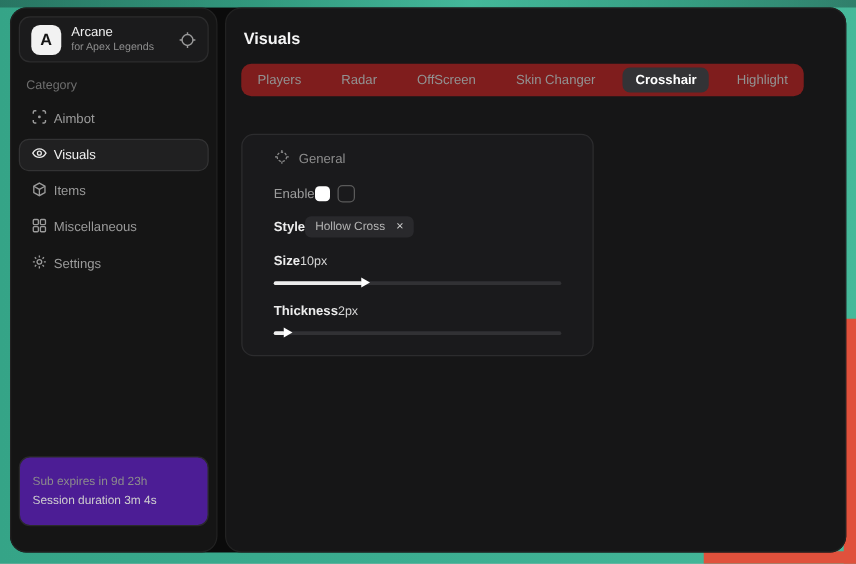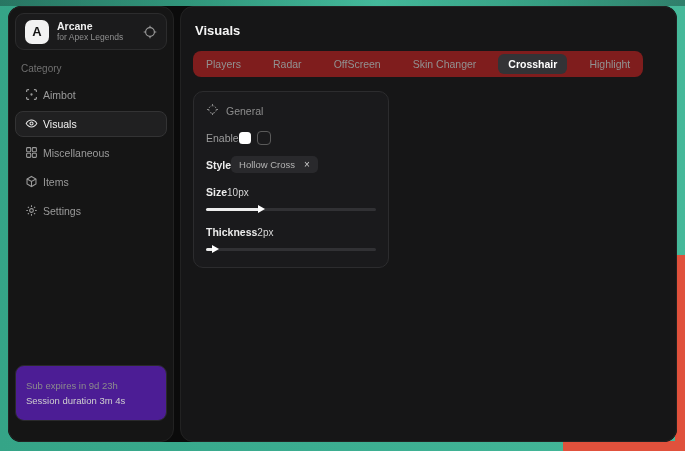--- a/index.html
+++ b/index.html
@@ -23,21 +23,21 @@
   .sidebar { position:absolute; left:0; top:0; width:166px; height:436px; border-radius:13px; }
   .main    { position:absolute; left:172px; top:0; width:497px; height:436px; border-radius:13px; background:#161617; }
 
   
   .side-header { display:flex; align-items:center; gap:8px; margin:6px; height:37px;
                  padding:0 9px; background:#1b1b1c; border:1px solid #2c2c2d; border-radius:9px; }
   .logo { width:24px; height:24px; background:#f2f2f2; border-radius:7px; flex:0 0 auto;
           display:flex; align-items:center; justify-content:center;
           color:#141414; font-weight:bold; font-size:13px; }
   .side-title-wrap { display:flex; flex-direction:column; line-height:1.15; }
-  .side-title { color:#efefef; font-size:10.5px; font-weight:700; }
+  .side-title { color:#efefef; font-size:10.5px; font-weight:400; }
   .side-sub { color:#8f8f8f; font-size:8.5px; margin-top:1px; }
   .side-header-icon { margin-left:auto; display:flex; }
 
   .category { margin:13px 0 0 12px; color:#6f6f6f; font-size:10px; }
 
   .menu { margin-top:8px; }
   .menu-item { display:flex; align-items:center; gap:5px; height:26px; margin:3px 6px;
                padding:0 9px; border-radius:8px; color:#9b9b9b; font-size:10.5px;
                border:1px solid transparent; cursor:default; }
   .menu-item.active { background:#202021; border-color:#333334; color:#f2f2f2; }
@@ -49,22 +49,22 @@
   .side-footer .l2 { color:#cfcfcf; font-size:9.5px; margin-top:4px; }
 
   
   .page-title { margin:16px 0 0 14px; color:#f5f5f5; font-size:13px; font-weight:700; }
 
   .tabs { display:inline-flex; align-items:center; margin:13px 0 0 12px;
           background:#7f1d1d; border-radius:8px; padding:3px; gap:12px; }
   .tab { padding:4px 10px; font-size:10.5px; color:#929292; border-radius:6px; white-space:nowrap; cursor:default; }
   .tab.active { background:#333336; color:#ffffff; font-weight:600; }
 
-  .panel { margin:14px 0 0 12px; width:196px; background:#1a1a1c; border:1px solid #2c2c2e;
-           border-radius:10px; padding:11px 12px 14px; }
+  .panel { margin:30px 0 0 12px; width:282px; background:#1a1a1c; border:1px solid #2c2c2e;
+           border-radius:10px; padding:11px 25px 14px; }
   .panel-head { display:flex; align-items:center; gap:7px; color:#8d8d8d; font-size:10.5px; }
 
   .row { display:flex; align-items:center; }
   .row-enable { margin-top:13px; }
   .row-enable .lbl { color:#9d9d9d; font-size:10.5px; }
   .enable-controls { display:flex; align-items:center; gap:6px; }
   .checkbox { width:12px; height:12px; border-radius:3.5px; background:#ffffff; }
   .keybind { width:14px; height:14px; border-radius:4px; border:1.5px solid #5a5a5a; background:transparent; }
 
   .row-style { margin-top:11px; }
@@ -129,37 +129,37 @@
             <path d="M1.5 8s2.4-4.2 6.5-4.2S14.5 8 14.5 8s-2.4 4.2-6.5 4.2S1.5 8 1.5 8z"></path>
             <circle cx="8" cy="8" r="1.9"></circle>
           </svg>
         </span>
         <span>Visuals</span>
       </div>
 
       <div class="menu-item">
         <span>
           <svg width="13" height="13" viewBox="0 0 16 16" fill="none" stroke="#9b9b9b" stroke-width="1.3">
+            <path d="M8 1.8l5.5 3.1v6.2L8 14.2l-5.5-3.1V4.9L8 1.8z"></path>
+            <path d="M2.5 4.9L8 8l5.5-3.1M8 8v6.2"></path>
+          </svg>
+        </span>
+        <span>Items</span>
+      </div>
+
+      <div class="menu-item">
+        <span>
+          <svg width="13" height="13" viewBox="0 0 16 16" fill="none" stroke="#9b9b9b" stroke-width="1.3">
             <rect x="2" y="2" width="5" height="5" rx="1"></rect>
             <rect x="9" y="2" width="5" height="5" rx="1"></rect>
             <rect x="2" y="9" width="5" height="5" rx="1"></rect>
             <rect x="9" y="9" width="5" height="5" rx="1"></rect>
           </svg>
         </span>
         <span>Miscellaneous</span>
-      </div>
-
-      <div class="menu-item">
-        <span>
-          <svg width="13" height="13" viewBox="0 0 16 16" fill="none" stroke="#9b9b9b" stroke-width="1.3">
-            <path d="M8 1.8l5.5 3.1v6.2L8 14.2l-5.5-3.1V4.9L8 1.8z"></path>
-            <path d="M2.5 4.9L8 8l5.5-3.1M8 8v6.2"></path>
-          </svg>
-        </span>
-        <span>Items</span>
       </div>
 
       <div class="menu-item">
         <span>
           <svg width="13" height="13" viewBox="0 0 16 16" fill="none" stroke="#9b9b9b" stroke-width="1.3">
             <circle cx="8" cy="8" r="2.3"></circle>
             <path d="M8 1.6v2M8 12.4v2M1.6 8h2M12.4 8h2M3.5 3.5l1.4 1.4M11.1 11.1l1.4 1.4M12.5 3.5l-1.4 1.4M4.9 11.1l-1.4 1.4"></path>
           </svg>
         </span>
         <span>Settings</span>

